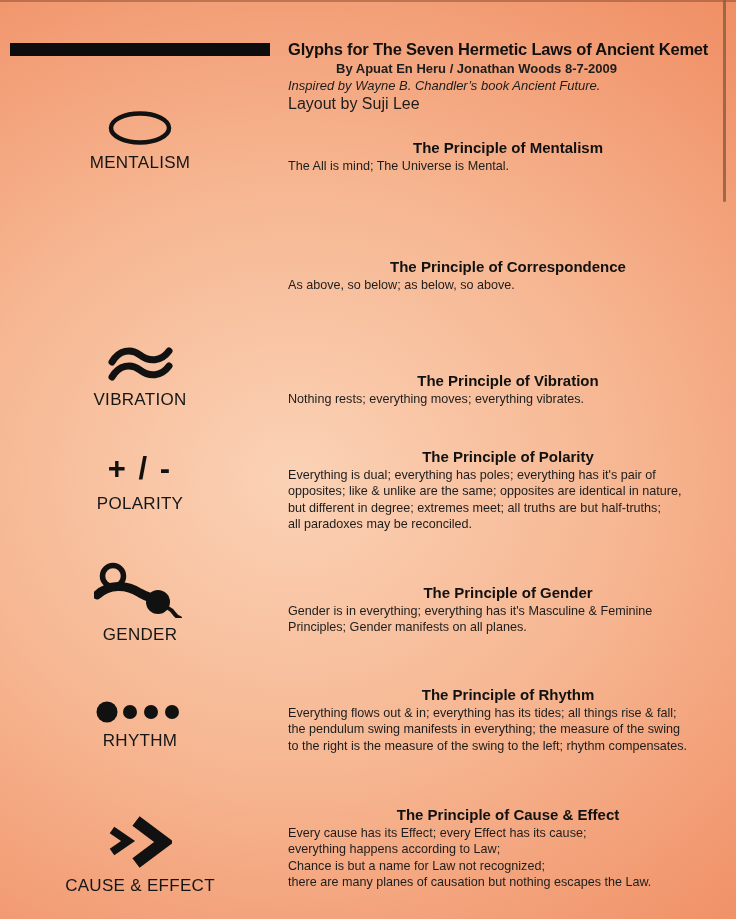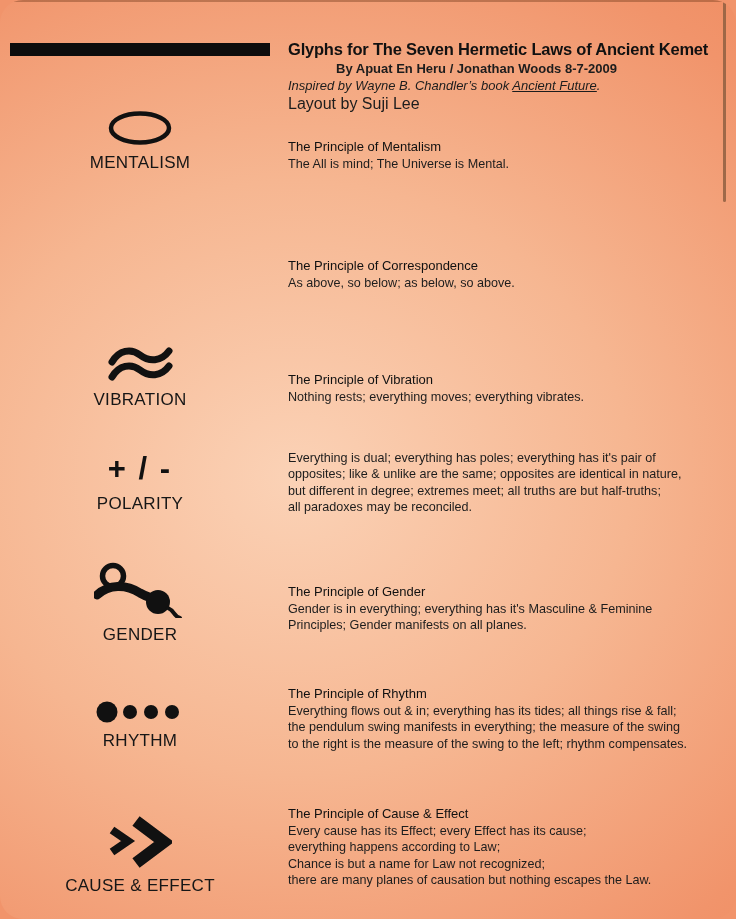--- a/index.html
+++ b/index.html
@@ -7,21 +7,20 @@
     font-family:"Liberation Sans", sans-serif;
     background:#f1946b;
   }
   .poster{
     position:relative;
     width:736px;height:919px;
     margin:0 auto;
     overflow:hidden;
     background:radial-gradient(120% 85% at 40% 52%, #fbd2b6 0%, #f6b691 38%, #f1946b 72%, #ee8356 100%);
     color:#1d1d1d;
-    border-radius:23px;
   }
   .top-edge{
     position:absolute;top:0;left:0;width:100%;height:2px;
     background:rgba(110,55,25,.4);
   }
   .right-edge-line{
     position:absolute;top:0;left:723px;width:3px;height:202px;
     background:#8f5f41;border-radius:0 0 3px 3px;opacity:.85;
   }
   
@@ -29,33 +28,33 @@
     position:absolute;left:10px;top:43px;width:260px;height:13px;
     background:#0d0d0d;
   }
   .header-text{position:absolute;left:288px;top:39px;width:440px;}
   h1{
     margin:0;font-size:16.5px;font-weight:bold;letter-spacing:-.2px;
     color:#111;line-height:1.25;
   }
   .byline{font-size:13px;font-weight:700;margin-top:1px;padding-left:48px;}
   .inspired{font-size:13px;font-style:italic;font-weight:500;margin-top:2px;}
-  .inspired .book{text-decoration:underline;}
+  .inspired .book{}
   .layout-by{font-size:16px;margin-top:2px;}
   
   .glyph-cell{
     position:absolute;left:30px;width:220px;
     display:flex;flex-direction:column;align-items:center;
   }
   .text-cell{position:absolute;left:288px;width:440px;}
   .law-label{
     font-size:17px;font-weight:500;letter-spacing:.3px;color:#161616;
     margin-top:7px;white-space:nowrap;
   }
-  .law-title{font-size:13px;font-weight:normal;color:#111;}
+  .law-title{font-size:15px;font-weight:bold;color:#111;text-align:center;}
   .law-body{font-size:12.6px;line-height:1.3;margin-top:2px;white-space:pre-line;}
   .glyph{display:flex;align-items:center;justify-content:center;}
   .glyph svg{display:block;}
   .glyph-text{
     font-weight:bold;color:#111;white-space:nowrap;
   }
   .polarity-text{font-size:31px;letter-spacing:2px;}
 </style>
 </head>
 <body>
@@ -102,20 +101,21 @@
   <div class="text-cell" style="top:372px">
     <div class="law-title">The Principle of Vibration</div>
     <div class="law-body">Nothing rests; everything moves; everything vibrates.</div>
   </div>
 
   <div class="glyph-cell" style="top:451px">
     <div class="glyph glyph-text polarity-text">+ / -</div>
     <div class="law-label">POLARITY</div>
   </div>
   <div class="text-cell" style="top:448px">
+    <div class="law-title">The Principle of Polarity</div>
     <div class="law-body">Everything is dual; everything has poles; everything has it's pair of
 opposites; like &amp; unlike are the same; opposites are identical in nature,
 but different in degree; extremes meet; all truths are but half-truths;
 all paradoxes may be reconciled.</div>
   </div>
 
   <div class="glyph-cell" style="top:562px">
     <div class="glyph">
       <svg width="92" height="56" viewBox="0 0 92 56">
         <circle cx="19" cy="14" r="10.5" fill="none" stroke="#111" stroke-width="5.5"></circle>

